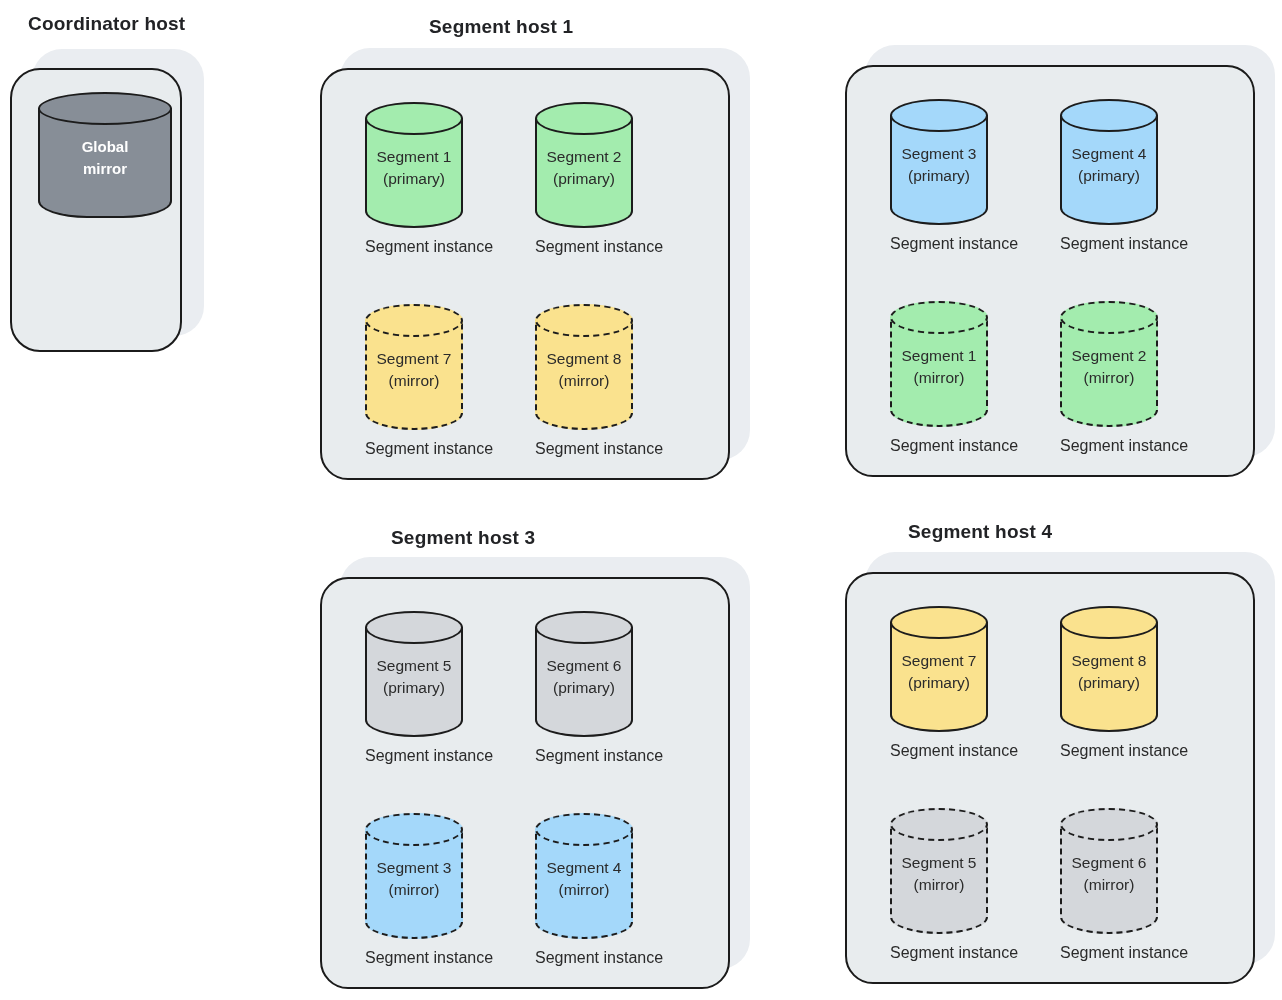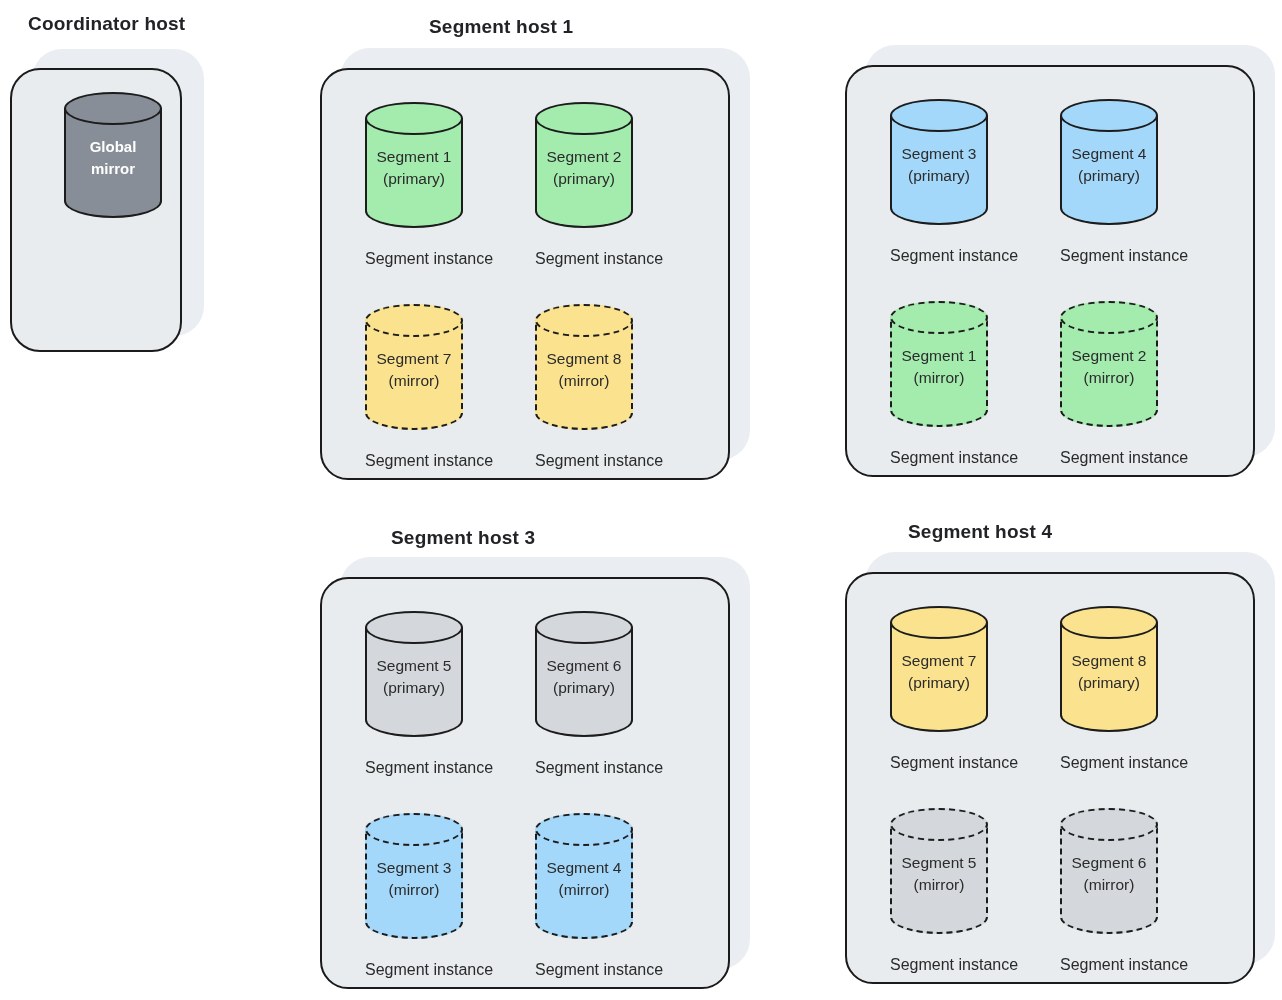--- a/index.html
+++ b/index.html
@@ -28,21 +28,21 @@
   .box{
     position:absolute;
     background:#e8ecee;
     border:2px solid #1b1b1b;
     border-radius:30px;
     box-sizing:border-box;
   }
   
   .coord-shadow{left:32px;top:49px;width:172px;height:287px;}
   .coord-box{left:10px;top:68px;width:172px;height:284px;}
-  .coord-cyl{position:absolute;left:52px;top:22px;}
+  .coord-cyl{position:absolute;left:26px;top:22px;padding-left:36px;}
   .coord-caption{
     position:absolute;left:0;right:0;top:186px;
     text-align:center;font-size:16.5px;line-height:1.55;color:#2a2a2a;
   }
   
   .host-shadow{width:410px;height:412px;}
   .host-box{width:410px;height:412px;border-radius:28px;}
   .h1-shadow{left:340px;top:48px;}   .h1-box{left:320px;top:68px;}
   .h2-shadow{left:865px;top:45px;}   .h2-box{left:845px;top:65px;}
   .h3-shadow{left:340px;top:557px;}  .h3-box{left:320px;top:577px;}
@@ -54,21 +54,21 @@
 
   .cell{
     position:absolute;width:170px;
     display:flex;flex-direction:column;
   }
   .c1{left:43px;top:32px;}
   .c2{left:213px;top:32px;}
   .c3{left:43px;top:234px;}
   .c4{left:213px;top:234px;}
   .cell-caption{
-    margin-top:22px;
+    margin-top:10px;
     font-size:16px;color:#2a2a2a;white-space:nowrap;
   }
 
   
   .cyl{position:relative;width:98px;height:126px;--fill:#ccc;--bstyle:solid;}
   .cyl-body{
     position:absolute;left:0;top:16px;width:100%;height:110px;
     background:var(--fill);
     border:2.5px var(--bstyle) #1c1c1c;border-top:none;
     border-radius:0 0 49px 49px / 0 0 17px 17px;

